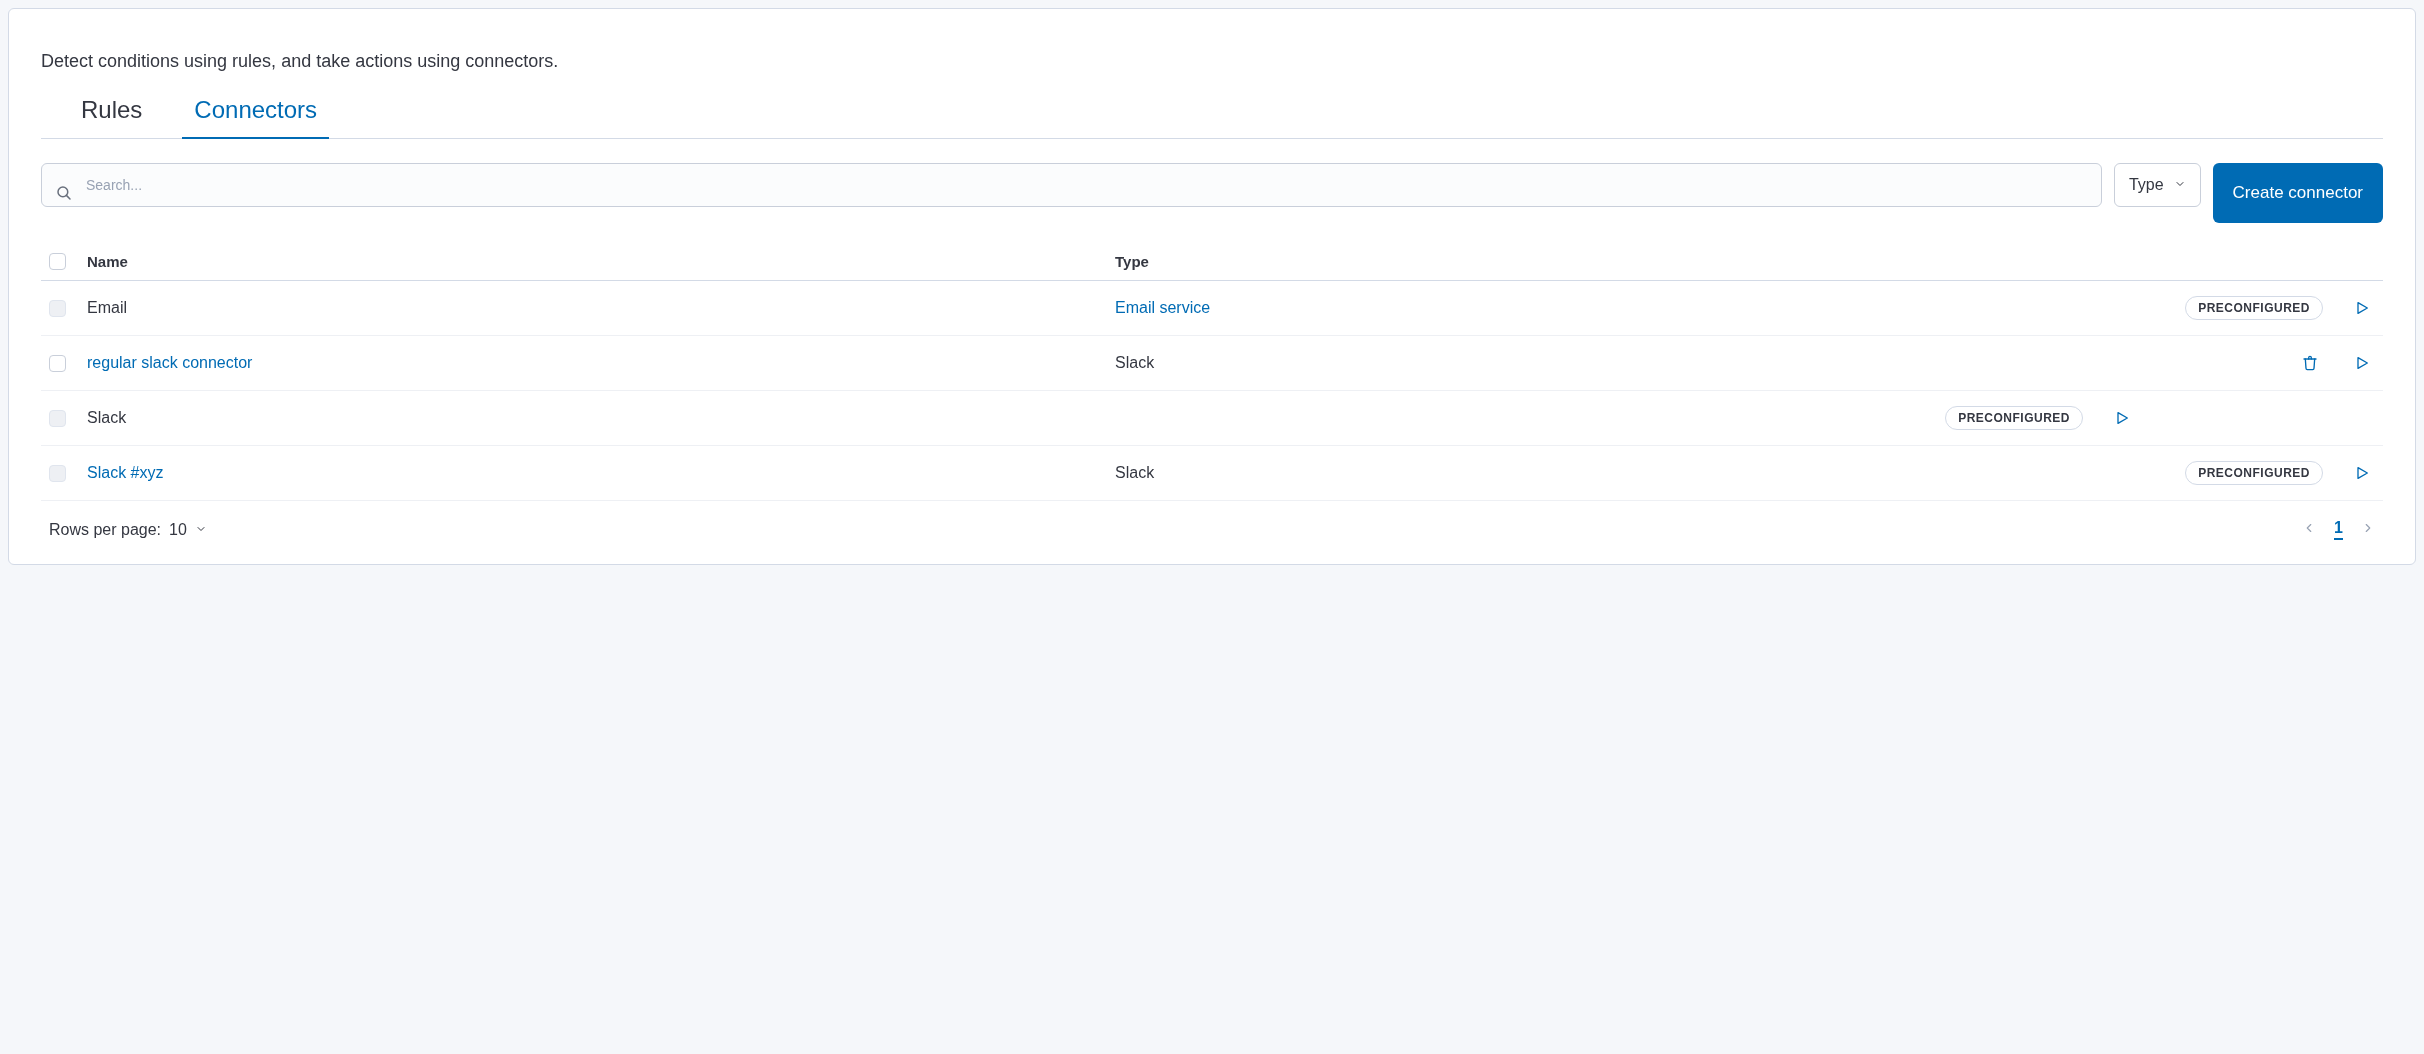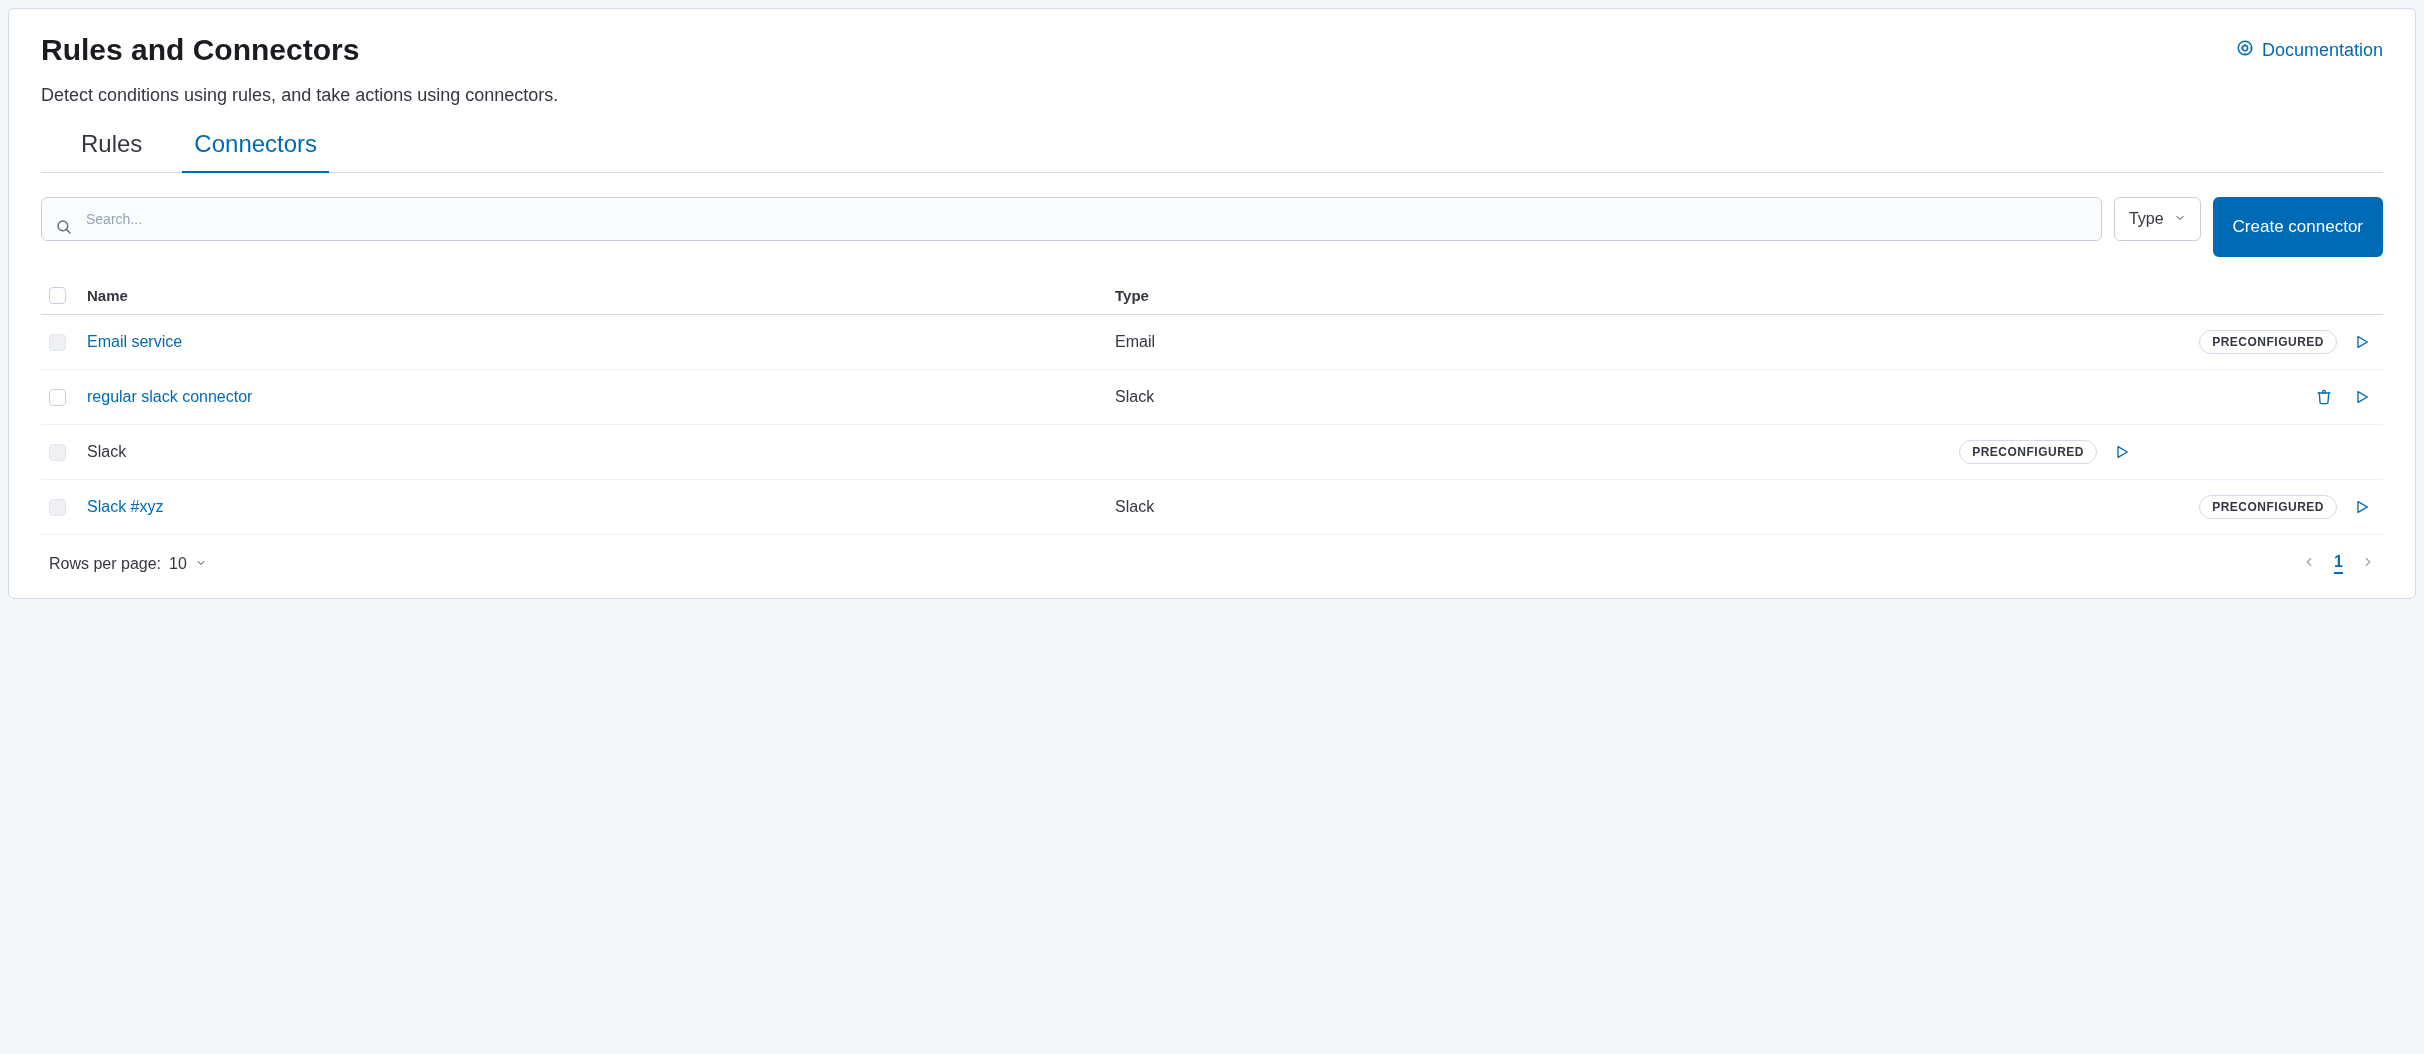--- a/index.html
+++ b/index.html
@@ -145,21 +145,21 @@
   .checkbox.disabled {
     background: #eef0f4;
     border-color: #e0e5ee;
     cursor: not-allowed;
   }
   .name-link { color: #006bb4; cursor: pointer; }
   .row-actions {
     display: flex;
     align-items: center;
     justify-content: flex-end;
-    gap: 12px;
+    gap: 26px;
     padding-right: 8px;
   }
   .badge {
     font-size: 12px;
     font-weight: 700;
     letter-spacing: 0.5px;
     color: #343741;
     border: 1px solid #d3dae6;
     border-radius: 999px;
     padding: 4px 12px;
@@ -182,33 +182,20 @@
   .pager { display: flex; align-items: center; gap: 18px; }
   .pager-arrow { color: #98a2b3; cursor: pointer; }
   .page-num { color: #006bb4; font-weight: 700; border-bottom: 2px solid #006bb4; padding-bottom: 1px; cursor: pointer;}
 </style>
 </head>
 <body>
 
 <div class="page">
   <div class="panel">
 
-    <div class="header-row">
-      <h1 class="page-title">Rules and Connectors</h1>
-      <div class="doc-link">
-        <span>
-          <svg width="18" height="18" viewBox="0 0 24 24" fill="none" stroke="#006bb4" stroke-width="2">
-              <circle cx="12" cy="12" r="9"></circle>
-              <circle cx="12" cy="12" r="3.5"></circle>
-              <path d="M12 3v6M12 15v6M3 12h6M15 12h6" stroke-dasharray="1 3"></path>
-            </svg>
-        </span>
-        <span>Documentation</span>
-      </div>
-    </div>
 
     <p class="subtitle">Detect conditions using rules, and take actions using connectors.</p>
 
     <div class="tabs">
       <div class="tab">Rules</div>
       <div class="tab active">Connectors</div>
     </div>
 
     <div class="toolbar">
       <div class="search-wrap">
@@ -240,22 +227,22 @@
         </div>
         <div>Name</div>
         <div>Type</div>
         <div></div>
       </div>
 
       <div class="trow">
         <div class="check-cell">
             <div class="checkbox disabled"></div>
           </div>
+        <div>Email</div>
         <div><span class="name-link">Email service</span></div>
-        <div>Email</div>
         <div class="row-actions">
           <span class="badge">PRECONFIGURED</span>
           <span class="icon-btn">
             <svg width="16" height="16" viewBox="0 0 24 24" fill="none" stroke="#006bb4" stroke-width="2" stroke-linejoin="round">
                 <polygon points="6 4 20 12 6 20 6 4"></polygon>
               </svg>
           </span>
         </div>
       </div>
 

